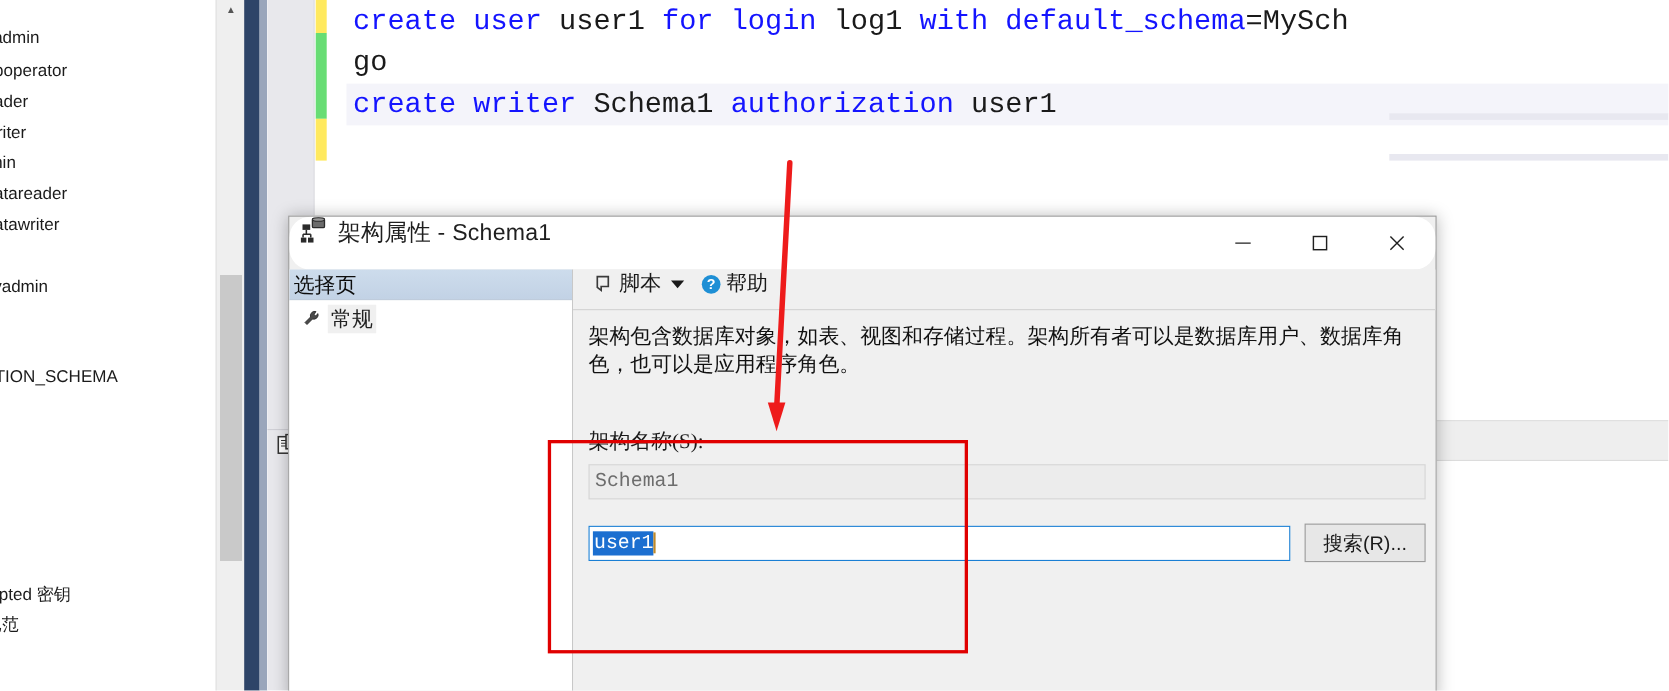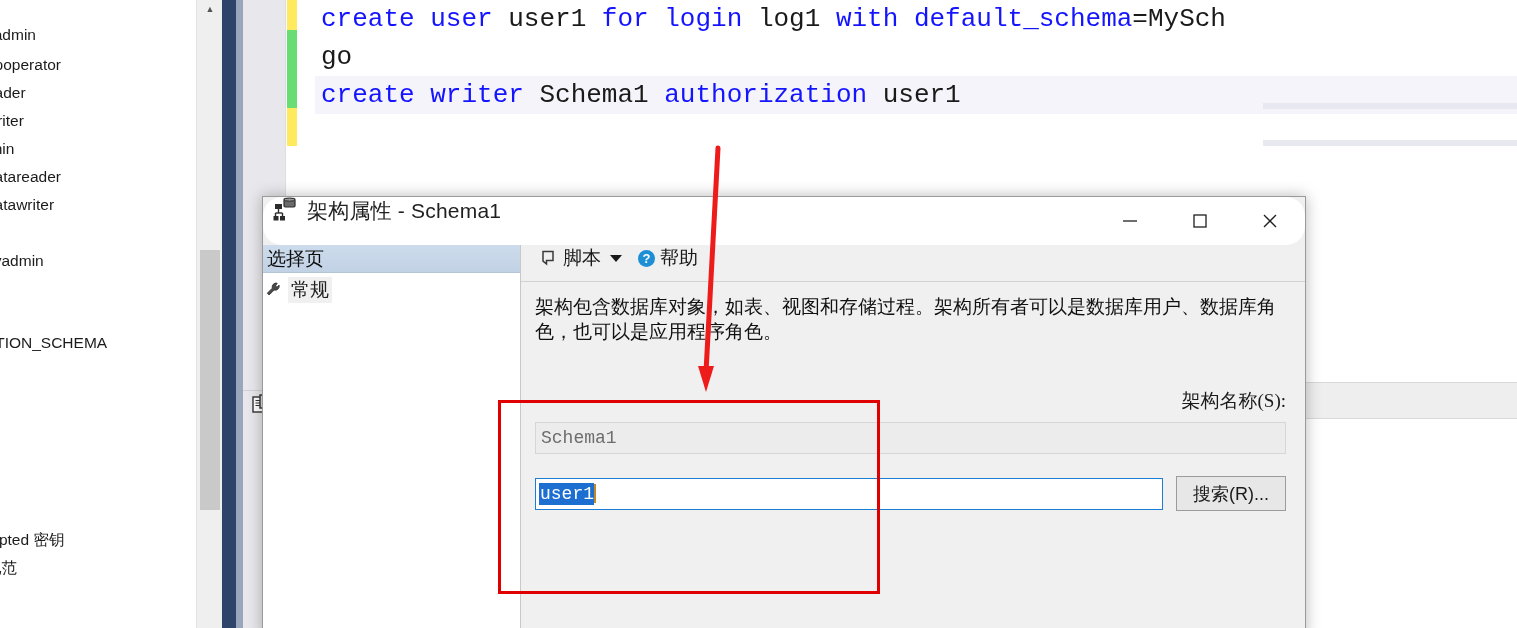--- a/index.html
+++ b/index.html
@@ -215,21 +215,21 @@
     display: flex; align-items: center;
     padding-left: 4px;
     font-size: 19px;
     color: #0d0d0d;
     font-family: "Liberation Serif", serif;
   }
   .nav-list { padding-top: 4px; background: #ffffff; height: calc(100% - 28px); }
   .nav-item {
     display: flex; align-items: center;
     height: 25px;
-    padding-left: 2px;
+    padding-left: 12px;
     font-size: 19px;
     color: #222;
     font-family: "Liberation Serif", serif;
   }
   .nav-item .nav-label { padding: 0 3px; }
   .nav-item.selected .nav-label { background: #f0f0f0; }
   .wrench { width: 18px; height: 18px; margin-right: 5px; flex: 0 0 auto; }
 
   
   .dlg-content {
@@ -277,22 +277,21 @@
   .desc-box {
     margin: 12px 14px 0 14px;
     font-size: 19px;
     line-height: 25px;
     color: #111;
     font-family: Liberation Sans, sans-serif;
   }
 
   .form-area {
     margin-top: 44px;
-    padding: 0 19px 0 14px;
-    text-align: right;
+    padding: 0 9px 0 14px;
   }
   .field-label {
     font-size: 19px;
     color: #1a1a1a;
     font-family: "Liberation Serif", serif;
     margin-bottom: 8px;
   }
   .input-disabled {
     height: 30px;
     background: #ececec;

